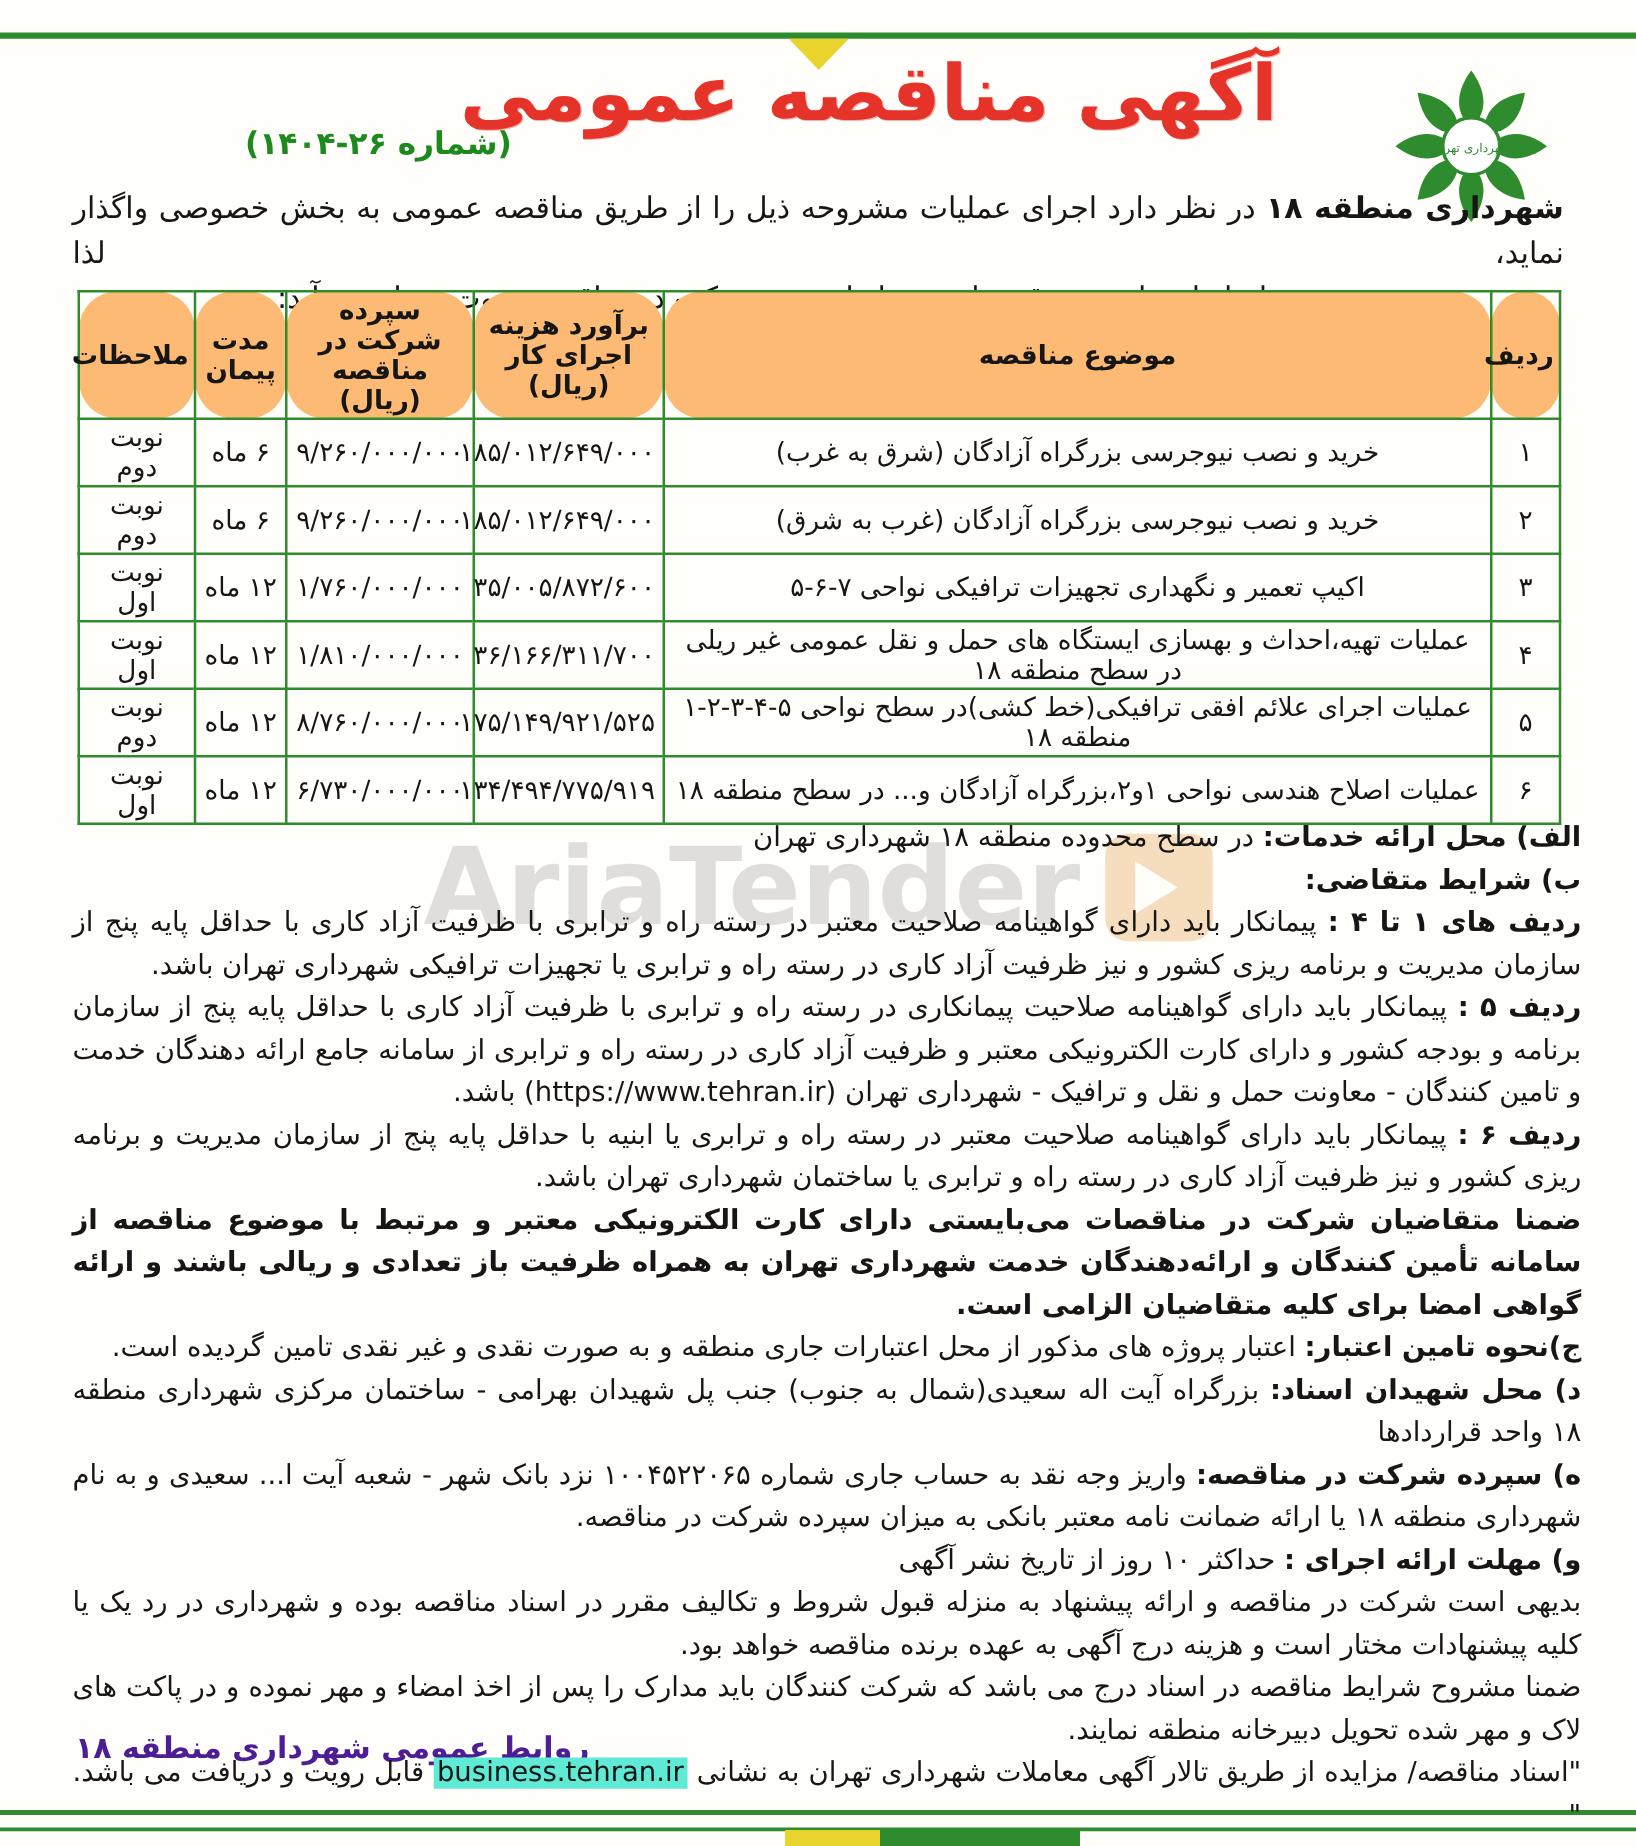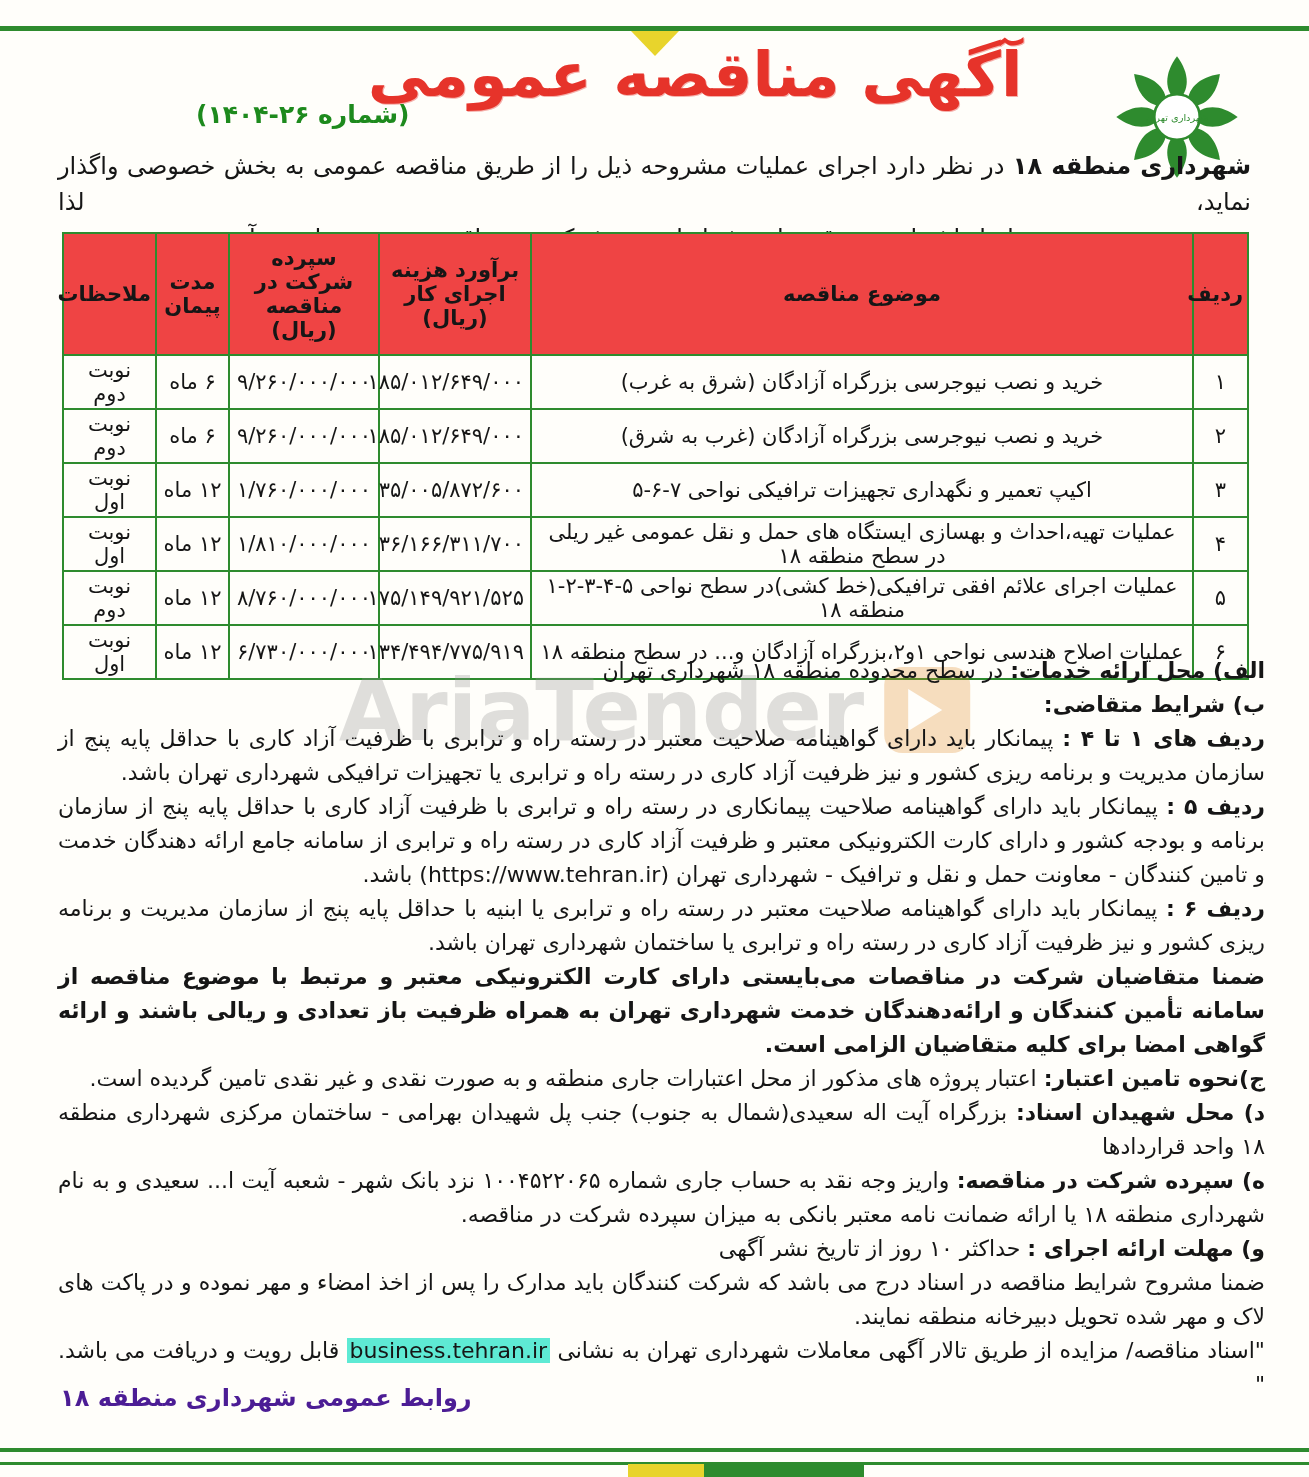--- a/index.html
+++ b/index.html
@@ -27,21 +27,21 @@
   }
   .logo-wrap { position:absolute; top:48px; left:1112px; width:130px; height:138px; }
   
   .intro { position:absolute; top:148px; right:58px; left:58px; font-size:24px; line-height:36px; }
   .intro .l1 { text-align:justify; text-align-last:justify; }
   .intro .l2 { text-align:center; }
   .intro b { font-weight:bold; }
   
   table.tender { position:absolute; top:232px; left:62px; width:1185px; border-collapse:collapse; table-layout:fixed; }
   table.tender th, table.tender td { border:2px solid #2e8b2e; vertical-align:middle; }
-  table.tender th { background:#ef4444; height:62px; font-size:21px; font-weight:bold; text-align:center; padding:12px 4px; }
+  table.tender th { background:#fdba74; height:62px; font-size:21px; font-weight:bold; text-align:center; padding:2px 4px;border-radius:31px; }
   table.tender td { height:43px; font-size:21px; text-align:center; padding:2px 6px; }
   td.subject { text-align:right; padding-right:16px; }
   td.num { font-size:19px; }
   
   .body-text { position:absolute; top:654px; right:44px; left:58px; font-size:22px; line-height:34px; text-align:justify; z-index:2; }
   .body-text p { margin:0; }
   .body-text b { font-weight:bold; }
   .para.allbold { font-weight:bold; }
   .hl { background:#5eead4; padding:0 3px; }
   
@@ -176,20 +176,21 @@
     <p class="para"><b>الف) محل ارائه خدمات:</b><span> در سطح محدوده منطقه ۱۸ شهرداری تهران</span></p>
     <p class="para"><b>ب) شرایط متقاضی:</b><span></span></p>
     <p class="para"><b>ردیف های ۱ تا ۴ :</b><span> پیمانکار باید دارای گواهینامه صلاحیت معتبر در رسته راه و ترابری با ظرفیت آزاد کاری با حداقل پایه پنج از سازمان مدیریت و برنامه ریزی کشور و نیز ظرفیت آزاد کاری در رسته راه و ترابری یا تجهیزات ترافیکی شهرداری تهران باشد.</span></p>
     <p class="para"><b>ردیف ۵ :</b><span> پیمانکار باید دارای گواهینامه صلاحیت پیمانکاری در رسته راه و ترابری با ظرفیت آزاد کاری با حداقل پایه پنج از سازمان برنامه و بودجه کشور و دارای کارت الکترونیکی معتبر و ظرفیت آزاد کاری در رسته راه و ترابری از سامانه جامع ارائه دهندگان خدمت و تامین کنندگان - معاونت حمل و نقل و ترافیک - شهرداری تهران (https://www.tehran.ir) باشد.</span></p>
     <p class="para"><b>ردیف ۶ :</b><span> پیمانکار باید دارای گواهینامه صلاحیت معتبر در رسته راه و ترابری یا ابنیه با حداقل پایه پنج از سازمان مدیریت و برنامه ریزی کشور و نیز ظرفیت آزاد کاری در رسته راه و ترابری یا ساختمان شهرداری تهران باشد.</span></p>
     <p class="para allbold">ضمنا متقاضیان شرکت در مناقصات می‌بایستی دارای کارت الکترونیکی معتبر و مرتبط با موضوع مناقصه از سامانه تأمین کنندگان و ارائه‌دهندگان خدمت شهرداری تهران به همراه ظرفیت باز تعدادی و ریالی باشند و ارائه گواهی امضا برای کلیه متقاضیان الزامی است.</p>
     <p class="para"><b>ج)نحوه تامین اعتبار:</b><span> اعتبار پروژه های مذکور از محل اعتبارات جاری منطقه و به صورت نقدی و غیر نقدی تامین گردیده است.</span></p>
     <p class="para"><b>د) محل شهیدان اسناد:</b><span> بزرگراه آیت اله سعیدی(شمال به جنوب) جنب پل شهیدان بهرامی - ساختمان مرکزی شهرداری منطقه ۱۸ واحد قراردادها</span></p>
     <p class="para"><b>ه) سپرده شرکت در مناقصه:</b><span> واریز وجه نقد به حساب جاری شماره ۱۰۰۴۵۲۲۰۶۵ نزد بانک شهر - شعبه آیت ا... سعیدی و به نام شهرداری منطقه ۱۸ یا ارائه ضمانت نامه معتبر بانکی به میزان سپرده شرکت در مناقصه.</span></p>
     <p class="para"><b>و) مهلت ارائه اجرای :</b><span> حداکثر ۱۰ روز از تاریخ نشر آگهی</span></p>
+    <p class="para">بدیهی است شرکت در مناقصه و ارائه پیشنهاد به منزله قبول شروط و تکالیف مقرر در اسناد مناقصه بوده و شهرداری در رد یک یا کلیه پیشنهادات مختار است و هزینه درج آگهی به عهده برنده مناقصه خواهد بود.</p>
     <p class="para">ضمنا مشروح شرایط مناقصه در اسناد درج می باشد که شرکت کنندگان باید مدارک را پس از اخذ امضاء و مهر نموده و در پاکت های لاک و مهر شده تحویل دبیرخانه منطقه نمایند.</p>
     <p class="para"><span>"اسناد مناقصه/ مزایده از طریق تالار آگهی معاملات شهرداری تهران به نشانی </span><span class="hl">business.tehran.ir</span><span> قابل رویت و دریافت می باشد. "</span></p>
   </div>
 
   <div class="signature">روابط عمومی شهرداری منطقه ۱۸</div>
 
   <div class="bottom-rule"></div>
   <div class="bottom-thin"></div>
   <div class="chip-yellow"></div>
   <div class="chip-green"></div>

